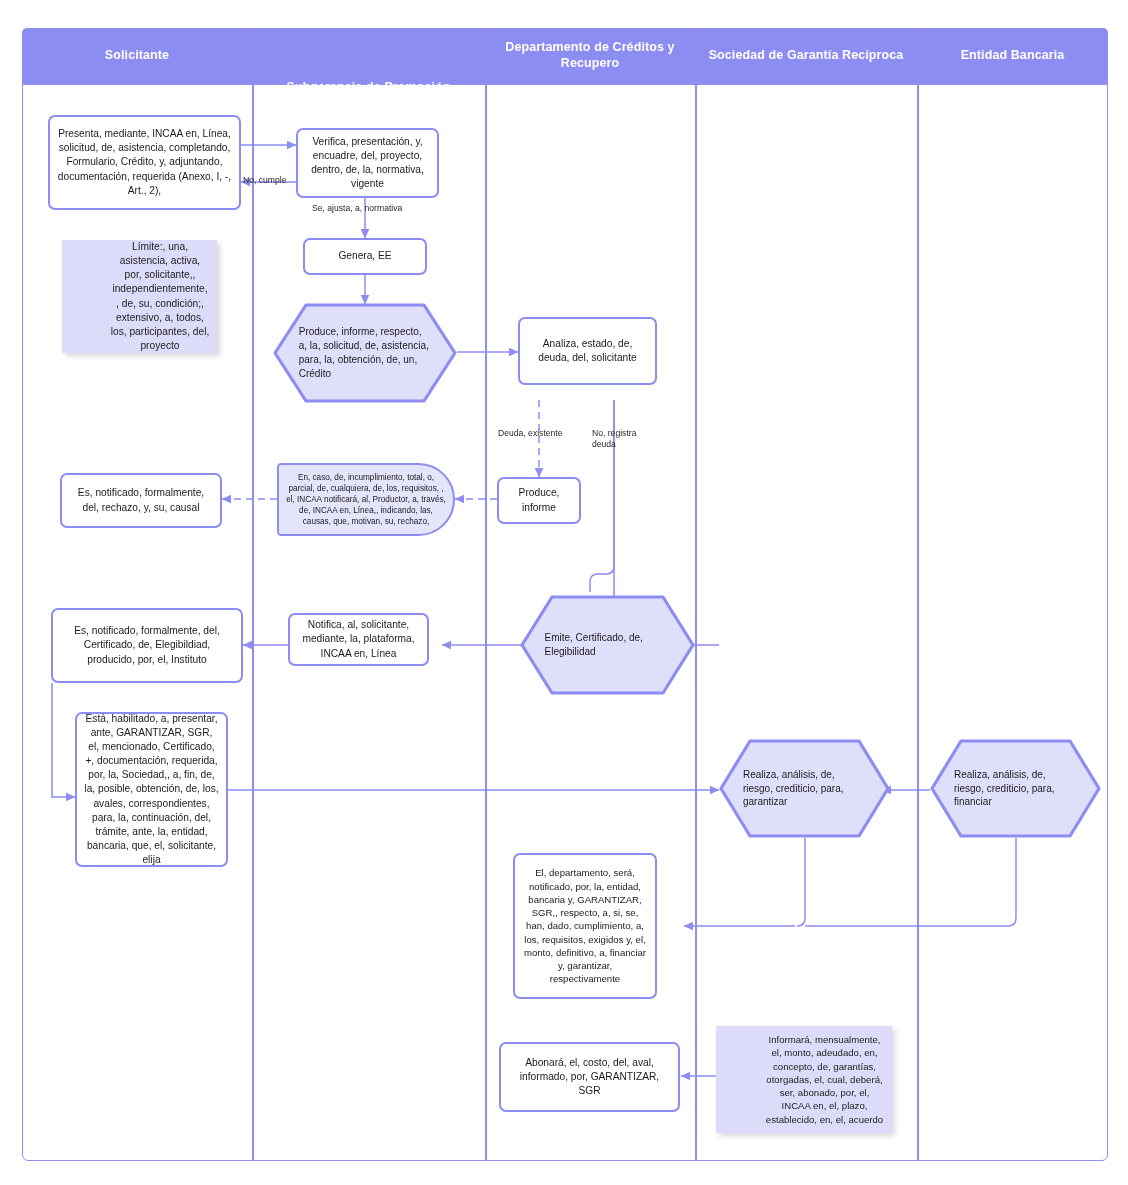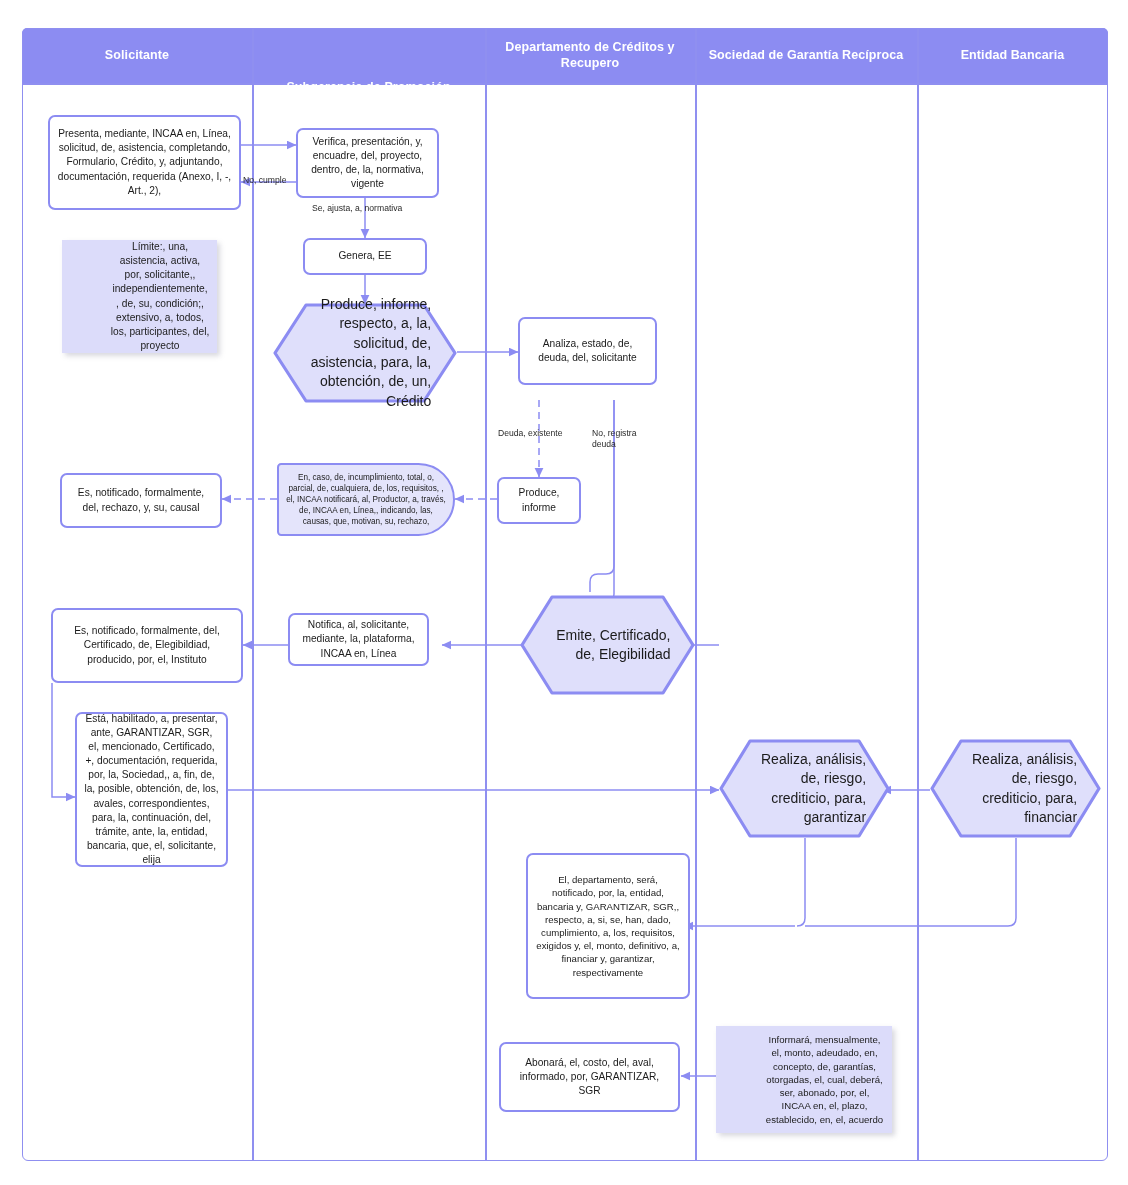--- a/index.html
+++ b/index.html
@@ -99,22 +99,22 @@
     position: absolute;
     box-sizing: border-box;
   }
   .hex-svg { position:absolute; inset:0; width:100%; height:100%; overflow:visible; }
   .hex-label {
     position: absolute;
     inset: 0;
     display: flex;
     align-items: center;
     justify-content: center;
-    text-align: right;
-    font-size: 14px;
+    text-align: left;
+    font-size: 10px;
     line-height: 1.38;
     color: #1b1b1b;
     padding: 0 14%;
     box-sizing: border-box;
   }
   
   #wires {
     position: absolute;
     left: 0; top: 0;
     width: 1128px;
@@ -232,21 +232,21 @@
 
   <div class="node box" style="left:497px; top:477px; width:84px; height:47px;">Produce, informe</div>
 
   <div class="hex-wrap" style="left:520px; top:595px; width:175px; height:100px;">
     <svg class="hex-svg" viewBox="0 0 175 100" preserveAspectRatio="none">
       <polygon points="32,2 143,2 173,50 143,98 32,98 2,50" fill="#dfdffb" stroke="#8c8cf2" stroke-width="3.2" stroke-linejoin="round"></polygon>
     </svg>
     <div class="hex-label">Emite, Certificado, de, Elegibilidad</div>
   </div>
 
-  <div class="node box" style="left:526px; top:853px; width:164px; height:146px; font-size:9.6px;">El, departamento, será, notificado, por, la, entidad, bancaria y, GARANTIZAR, SGR,, respecto, a, si, se, han, dado, cumplimiento, a, los, requisitos, exigidos y, el, monto, definitivo, a, financiar y, garantizar, respectivamente</div>
+  <div class="node box" style="left:513px; top:853px; width:144px; height:146px; font-size:9.6px;">El, departamento, será, notificado, por, la, entidad, bancaria y, GARANTIZAR, SGR,, respecto, a, si, se, han, dado, cumplimiento, a, los, requisitos, exigidos y, el, monto, definitivo, a, financiar y, garantizar, respectivamente</div>
 
   <div class="node box" style="left:499px; top:1042px; width:181px; height:70px;">Abonará, el, costo, del, aval, informado, por, GARANTIZAR, SGR</div>
 
   <div class="hex-wrap" style="left:719px; top:739px; width:171px; height:99px;">
     <svg class="hex-svg" viewBox="0 0 171 99" preserveAspectRatio="none">
       <polygon points="31,2 140,2 169,49.5 140,97 31,97 2,49.5" fill="#dfdffb" stroke="#8c8cf2" stroke-width="3.2" stroke-linejoin="round"></polygon>
     </svg>
     <div class="hex-label">Realiza, análisis, de, riesgo, crediticio, para, garantizar</div>
   </div>
 

